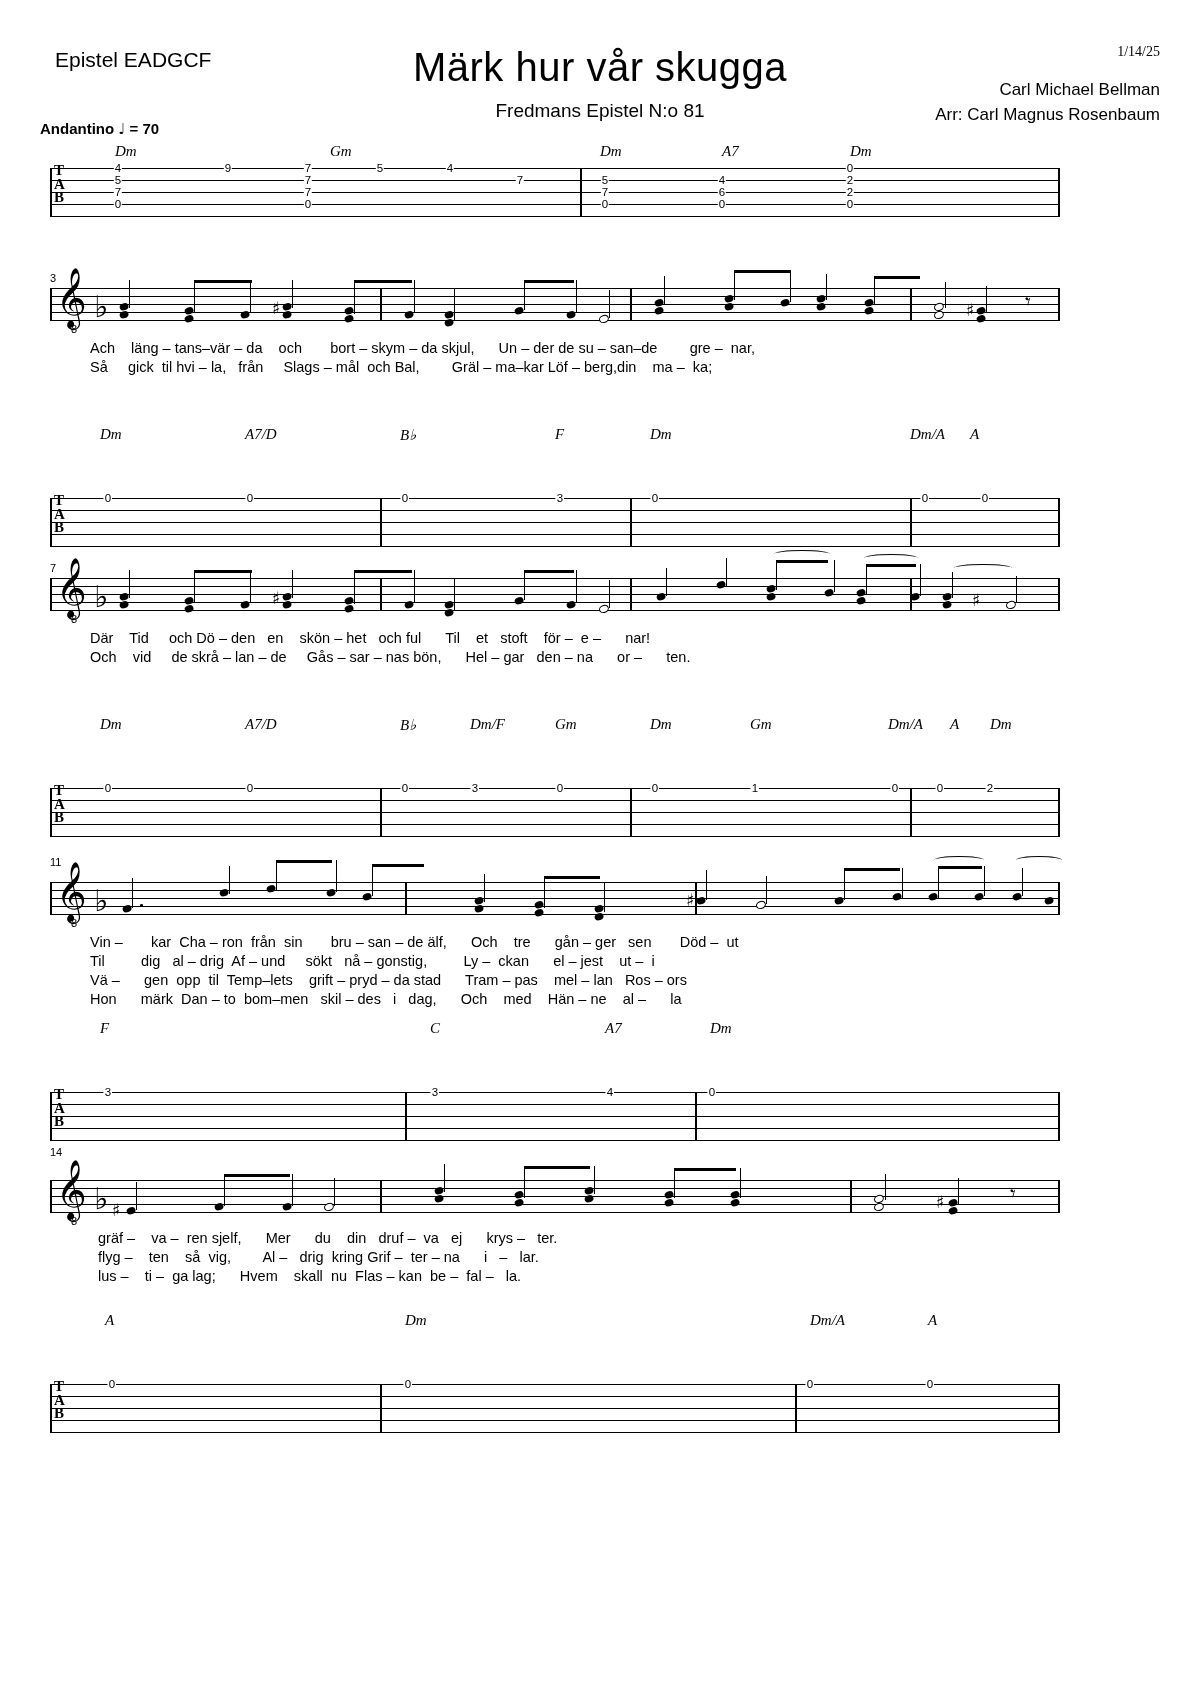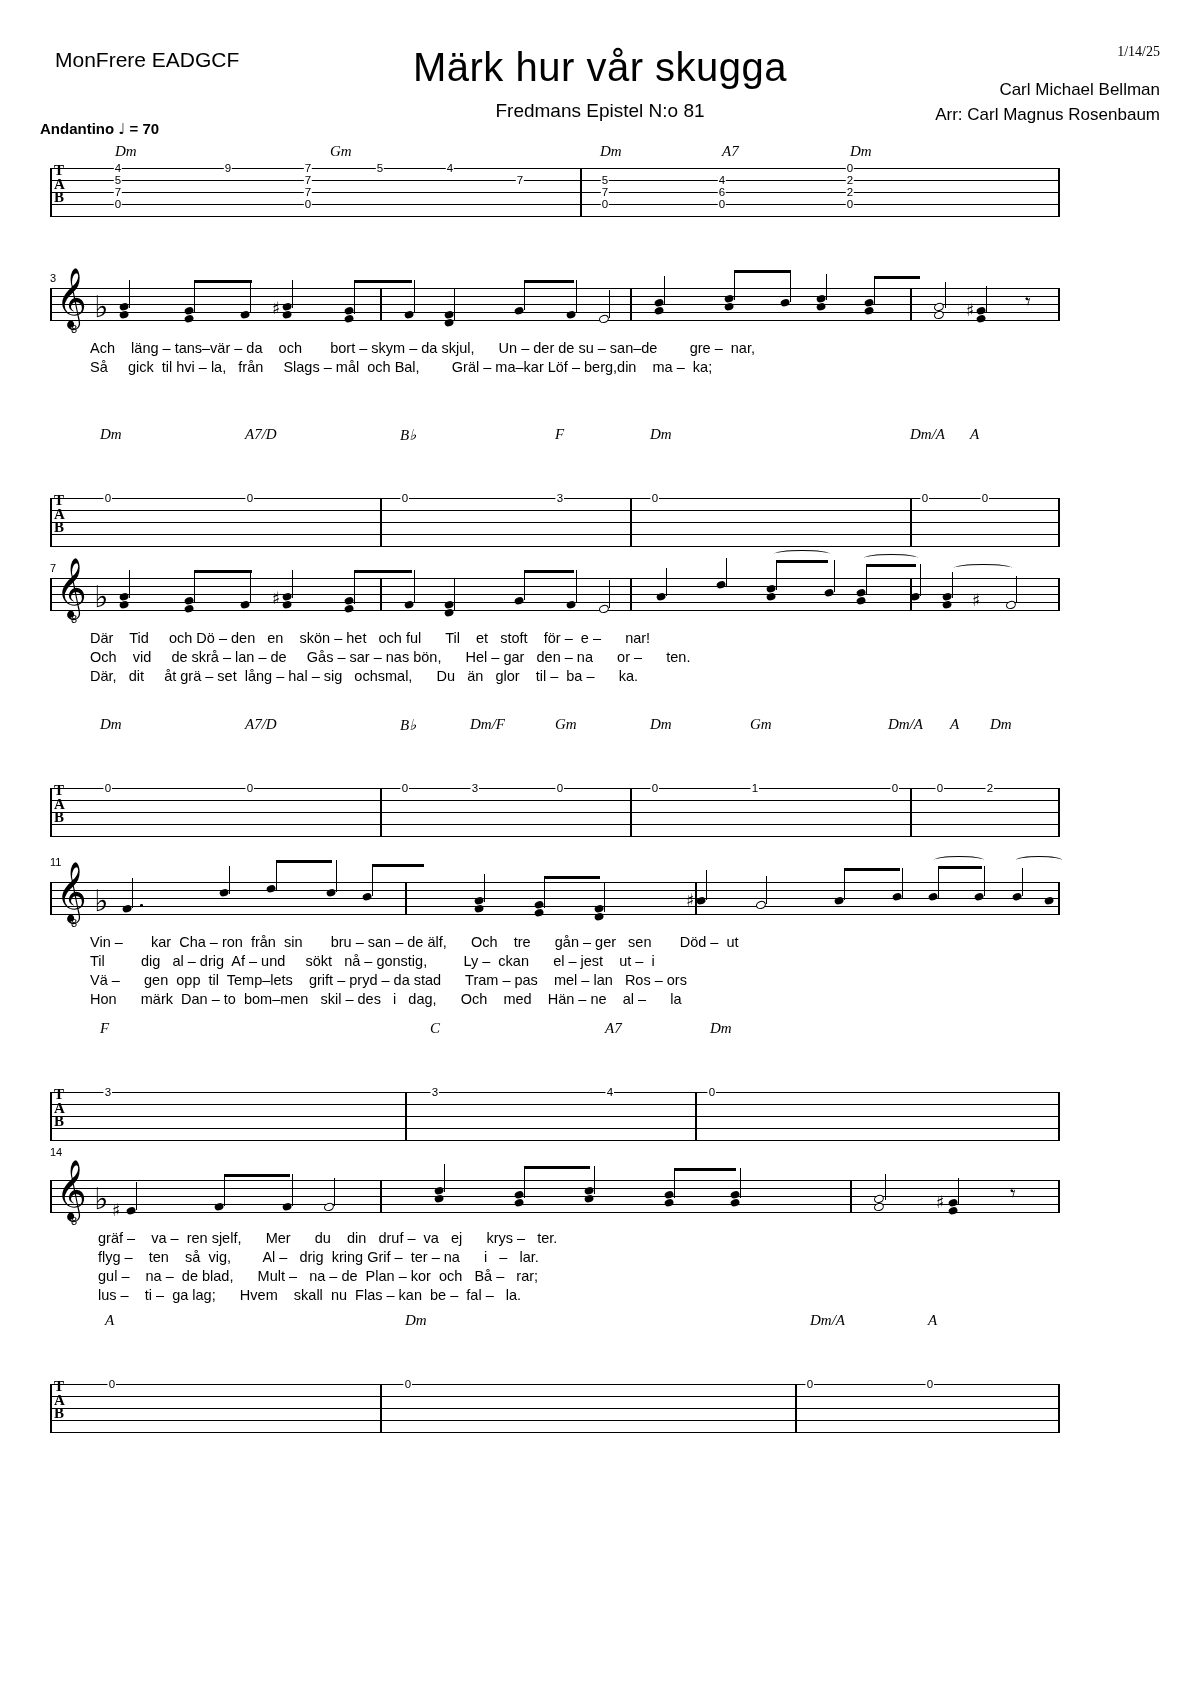--- a/index.html
+++ b/index.html
@@ -55,21 +55,21 @@
 
   
   .lyrics{position:absolute;left:0;width:1010px;}
   .lyricline{position:relative;height:19px;font-size:14.5px;white-space:pre;font-family:"Liberation Sans",sans-serif;}
 </style>
 </head>
 <body>
 
 <div class="page">
 
-  <div class="hdr-left">MonFrere EADGCF</div>
+  <div class="hdr-left">Epistel EADGCF</div>
   <div class="hdr-date">1/14/25</div>
   <div class="title">Märk hur vår skugga</div>
   <div class="subtitle">Fredmans Epistel N:o 81</div>
   <div class="composer">Carl Michael Bellman</div>
   <div class="arranger">Arr: Carl Magnus Rosenbaum</div>
   <div class="tempo">
     <span>Andantino</span>
     <span class="note">♩</span>
     <span>= 70</span>
   </div>
@@ -324,21 +324,20 @@
       <div class="stem" style="left:902px;top:-6px;height:26px"></div>
       <div class="acc" style="left:922px;top:14px">♯</div>
       <div class="nh open" style="left:962px;top:25px"></div>
       <div class="stem" style="left:966px;top:-2px;height:26px"></div>
       <div class="tie" style="left:904px;top:-14px;width:58px"></div>
     </div>
 
     <div class="lyrics" style="top:62px;">
       <div class="lyricline" style="padding-left:40px">Där    Tid     och Dö – den   en    skön – het   och ful      Til    et   stoft    för –  e –      nar!</div>
       <div class="lyricline" style="padding-left:40px">Och    vid     de skrå – lan – de     Gås – sar – nas bön,      Hel – gar   den – na      or –      ten.</div>
-      <div class="lyricline" style="padding-left:40px">Där,   dit     åt grä – set  lång – hal – sig   ochsmal,      Du   än   glor    til –  ba –      ka.</div>
     </div>
 
     <div class="chord" style="left:50px;top:148px;">Dm</div>
     <div class="chord" style="left:195px;top:148px;">A7/D</div>
     <div class="chord" style="left:350px;top:148px;">B♭</div>
     <div class="chord" style="left:420px;top:148px;">Dm/F</div>
     <div class="chord" style="left:505px;top:148px;">Gm</div>
     <div class="chord" style="left:600px;top:148px;">Dm</div>
     <div class="chord" style="left:700px;top:148px;">Gm</div>
     <div class="chord" style="left:838px;top:148px;">Dm/A</div>
@@ -558,21 +557,20 @@
       <div class="acc" style="left:886px;top:14px">♯</div>
       <div class="nh" style="left:904px;top:21px"></div>
         <div class="nh" style="left:904px;top:29px"></div>
       <div class="stem" style="left:908px;top:-2px;height:26px"></div>
       <div class="rest" style="left:960px;top:3px">𝄾</div>
     </div>
 
     <div class="lyrics" style="top:78px;">
       <div class="lyricline" style="padding-left:48px">gräf –    va –  ren sjelf,      Mer      du    din   druf –  va   ej      krys –   ter.</div>
       <div class="lyricline" style="padding-left:48px">flyg –    ten    så  vig,        Al –   drig  kring Grif –  ter – na      i   –   lar.</div>
-      <div class="lyricline" style="padding-left:48px">gul –    na –  de blad,      Mult –   na – de  Plan – kor  och   Bå –   rar;</div>
       <div class="lyricline" style="padding-left:48px">lus –    ti –  ga lag;      Hvem    skall  nu  Flas – kan  be –  fal –   la.</div>
     </div>
 
     <div class="chord" style="left:55px;top:160px;">A</div>
     <div class="chord" style="left:355px;top:160px;">Dm</div>
     <div class="chord" style="left:760px;top:160px;">Dm/A</div>
     <div class="chord" style="left:878px;top:160px;">A</div>
 
     <div class="tabblock" style="top:184px;">
       <div class="ln l0"></div>

